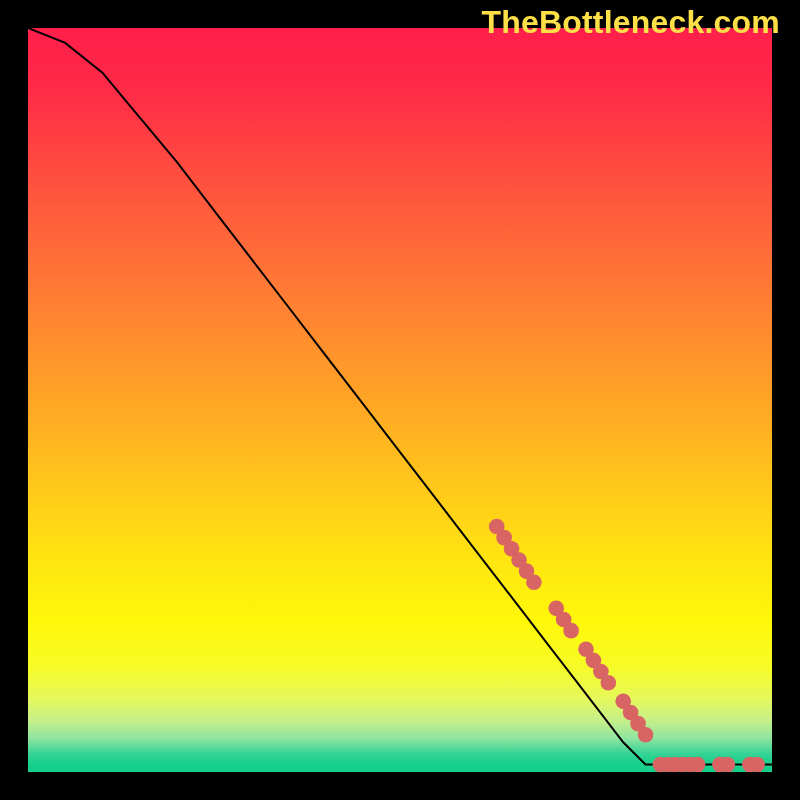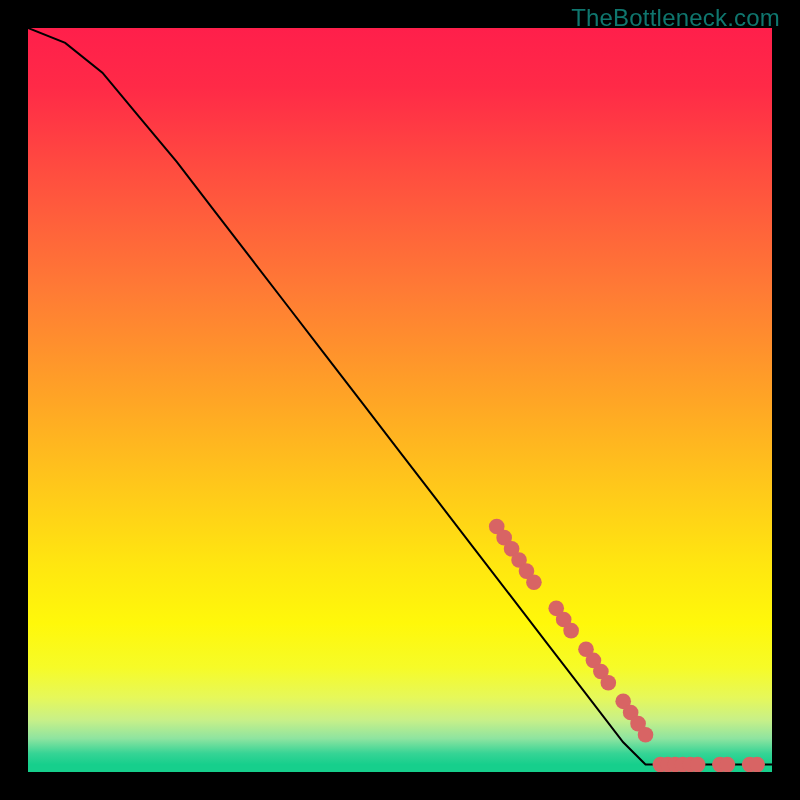--- a/index.html
+++ b/index.html
@@ -14,23 +14,23 @@
   .frame {
     position: relative;
     width: 800px;
     height: 800px;
     background: #000;
   }
   .watermark {
     position: absolute;
     top: 4px;
     right: 20px;
-    color: #0f766e;
-    font-size: 24px;
-    font-weight: 400;
+    color: #fde047;
+    font-size: 32px;
+    font-weight: 700;
     letter-spacing: 0.2px;
     z-index: 50;
   }
   .plot-wrap {
     position: absolute;
     left: 28px;
     top: 28px;
     width: 744px;
     height: 744px;
   }

